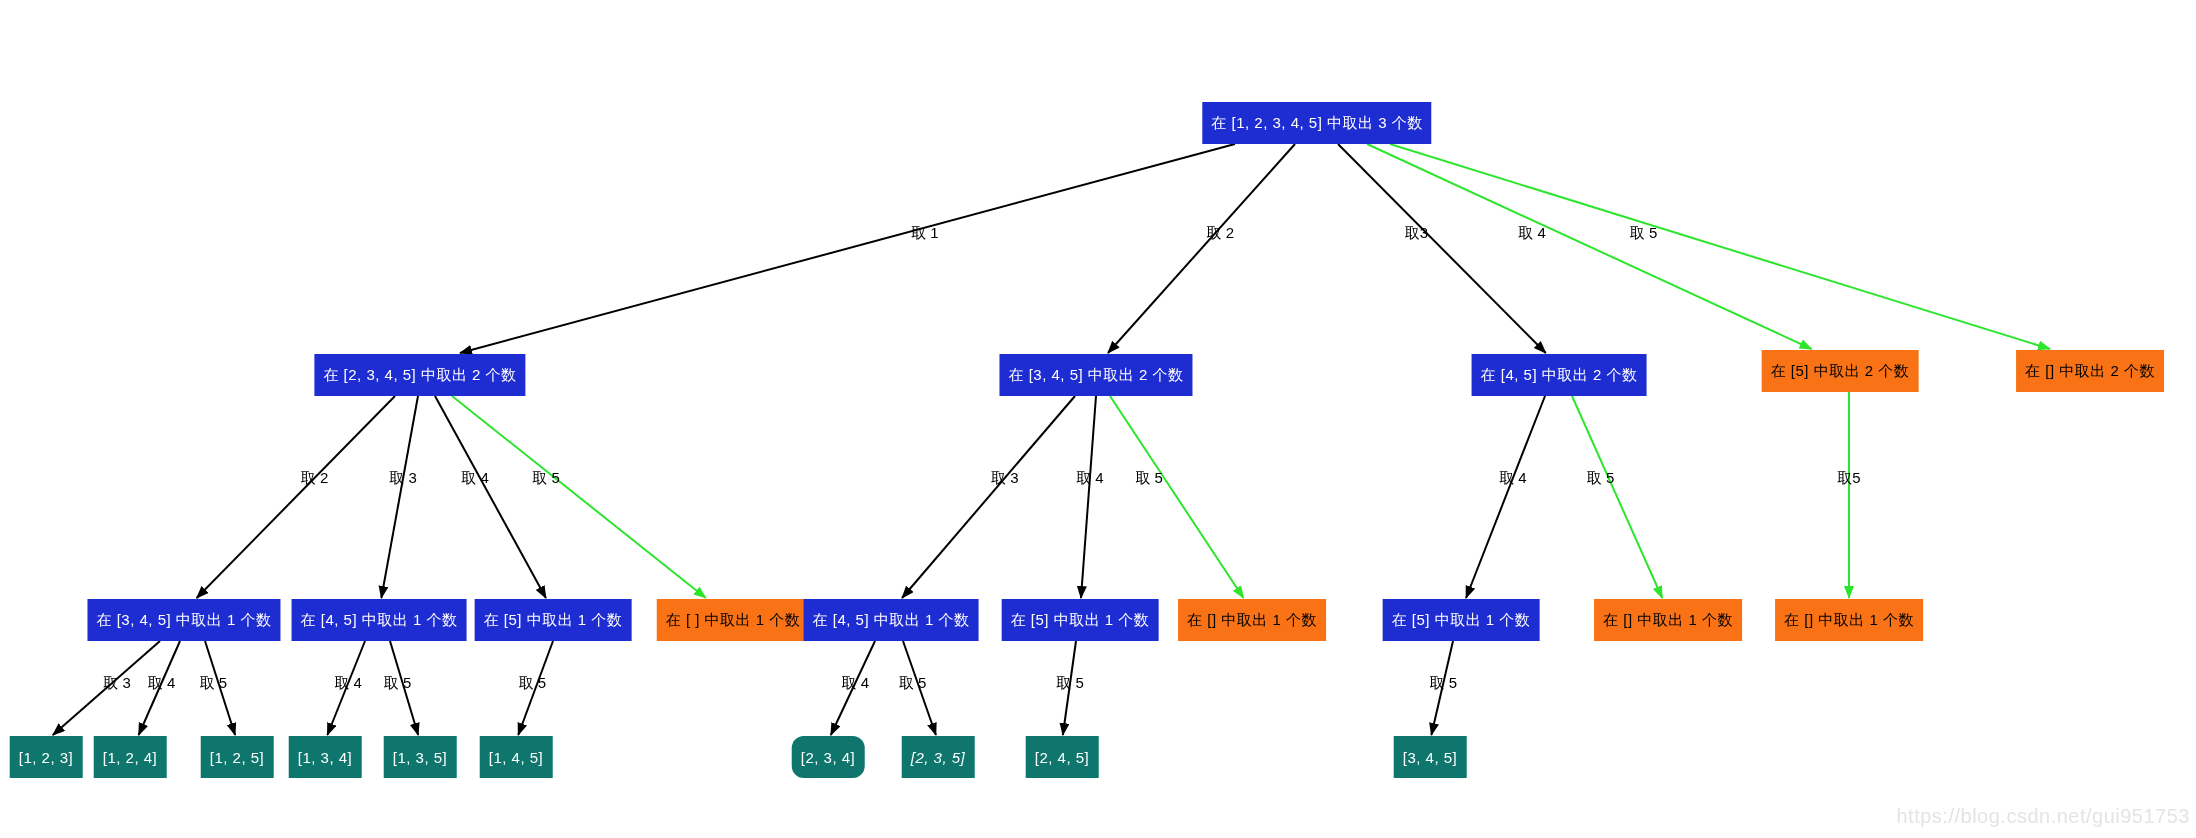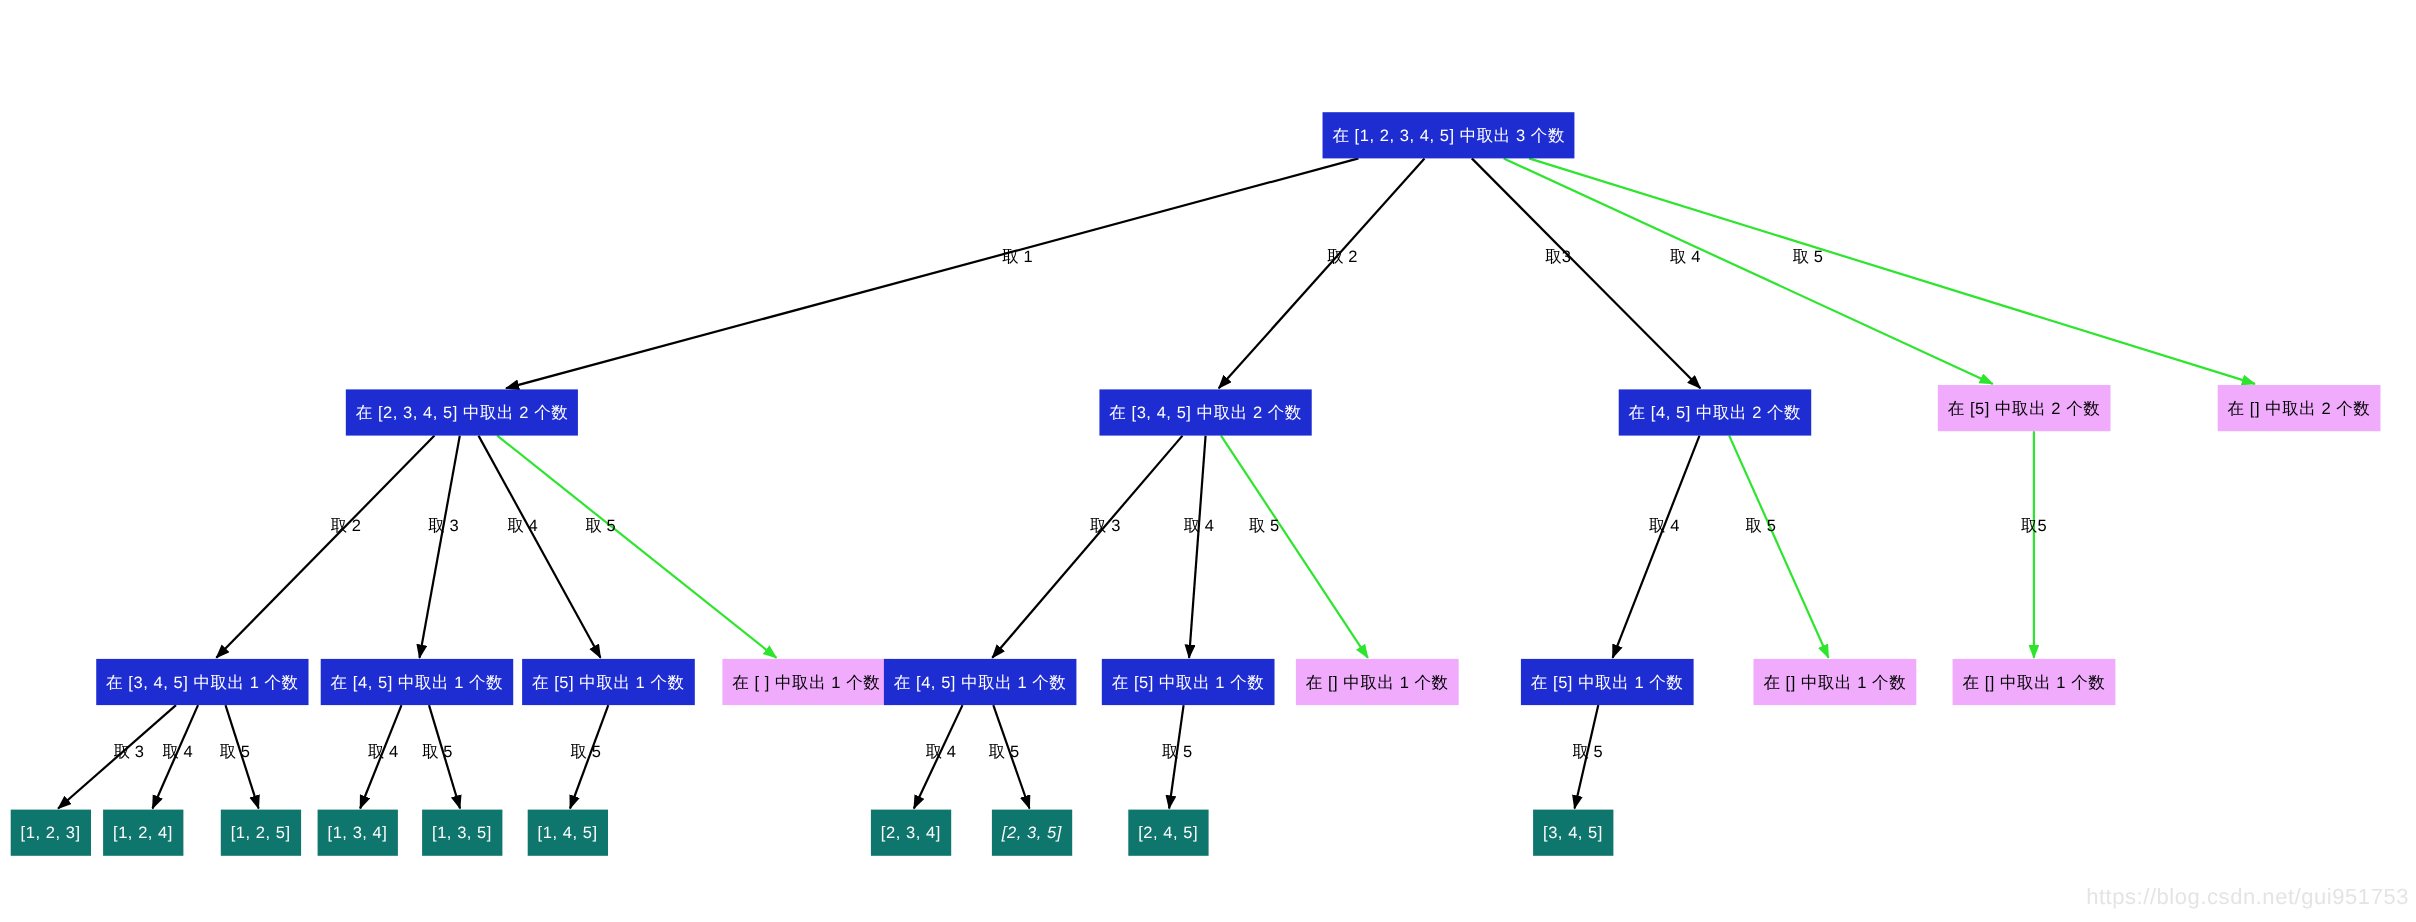--- a/index.html
+++ b/index.html
@@ -15,21 +15,21 @@
     position:absolute;
     transform:translate(-50%,-50%);
     height:42px;
     display:flex;align-items:center;justify-content:center;
     padding:0 9px;
     white-space:nowrap;
     font-size:15px;
     letter-spacing:0.5px;
   }
   .c-blue{background:#1e2dd2;color:#ffffff;}
-  .c-green{background:#f0abfc;color:#000000;}
+  .c-green{background:#f97316;color:#000000;}
   .c-red{background:#0f766e;color:#ffffff;}
   .edge-label-text{
     font-family:"Liberation Sans","DejaVu Sans",sans-serif;
     font-size:15px;
     fill:#000000;
   }
   #watermark{
     position:absolute;
     right:6px;bottom:10px;
     font-size:20px;
@@ -213,21 +213,21 @@
       </div>
       <div class="node c-red" style="left: 325px; top: 757px;">
         <span>[1, 3, 4]</span>
       </div>
       <div class="node c-red" style="left: 420px; top: 757px;">
         <span>[1, 3, 5]</span>
       </div>
       <div class="node c-red" style="left: 516px; top: 757px;">
         <span>[1, 4, 5]</span>
       </div>
-      <div class="node c-red" style="left: 828px; top: 757px;">
+      <div class="node c-red" style="left: 828px; top: 757px; border-radius: 12px;">
         <span>[2, 3, 4]</span>
       </div>
       <div class="node c-red" style="left: 938px; top: 757px; font-style: italic;">
         <span>[2, 3, 5]</span>
       </div>
       <div class="node c-red" style="left: 1062px; top: 757px;">
         <span>[2, 4, 5]</span>
       </div>
       <div class="node c-red" style="left: 1430px; top: 757px;">
         <span>[3, 4, 5]</span>

